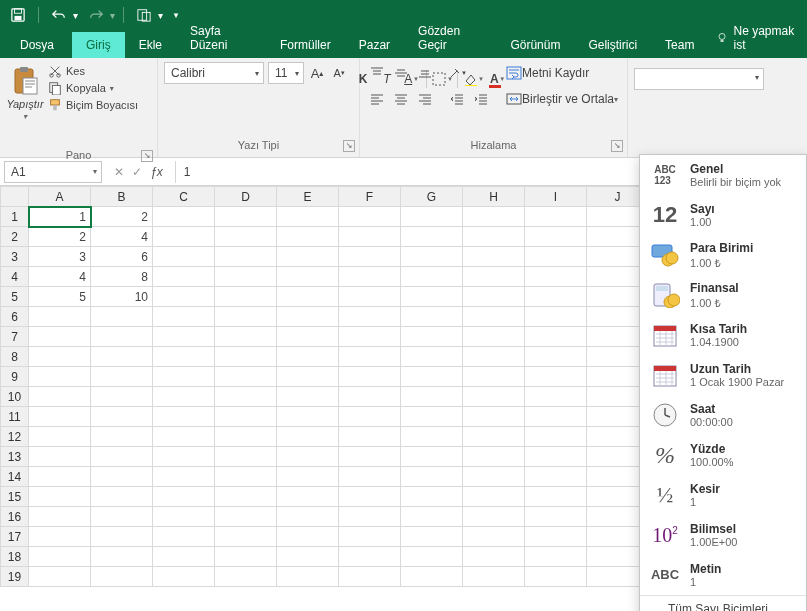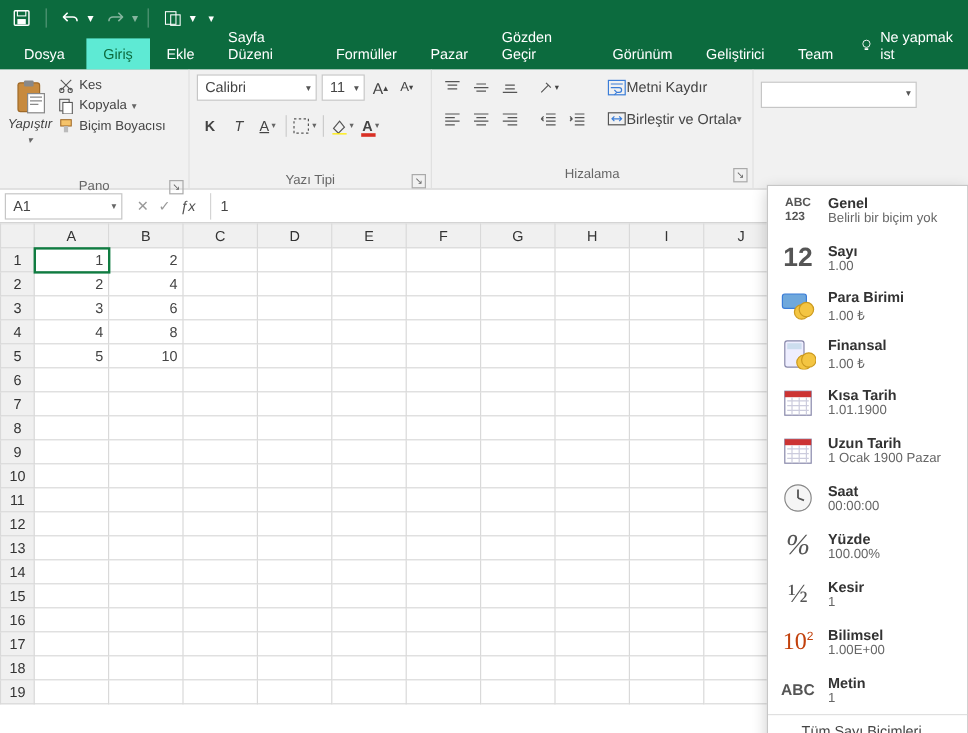--- a/index.html
+++ b/index.html
@@ -34,21 +34,21 @@
 .clip-btns svg { width:14px; height:14px; }
 
 .font-top { display:flex; align-items:center; gap:4px;}
 .font-sel { height:22px; border:1px solid #c6c6c6; background:#fff; display:flex; align-items:center; padding:0 18px 0 6px; position:relative; font-size:12px;}
 .font-sel .arr { position:absolute; right:4px; font-size:8px; color:#555;}
 .size-sel { width:36px; }
 .step { width:18px; height:22px; border:1px solid transparent; display:flex; align-items:center; justify-content:center;}
 .font-bot { display:flex; align-items:center; gap:2px; margin-top:6px;}
 .rbtn { min-width:22px; height:22px; display:flex; align-items:center; justify-content:center; cursor:pointer; position:relative;}
 .rbtn .dd { font-size:7px; color:#666; margin-left:2px;}
-.font-col { display:flex; flex-direction:column;text-align:center;}
+.font-col { display:flex; flex-direction:row;text-align:center;}
 
 .align-rows { display:flex; flex-direction:column; gap:4px;}
 .align-row { display:flex; gap:2px;}
 .albtn { width:22px; height:22px; display:flex; align-items:center; justify-content:center;}
 
 .wrap-merge { display:flex; flex-direction:column; gap:4px; margin-left:6px;}
 .wm { display:flex; align-items:center; gap:0; font-size:12px; white-space:nowrap; height:22px; padding:0 4px;}
 
 .numfmt { width:130px; padding-top:6px; }
 .numfmt .sel { height:22px; border:1px solid #c6c6c6; background:#fff; position:relative;}
@@ -366,21 +366,21 @@
       <div class="dd-item">
         <div class="dd-icon">
           <svg width="26" height="26">
             <rect x="2" y="4" width="22" height="20" fill="#fff" stroke="#88a"></rect>
             <rect x="2" y="4" width="22" height="5" fill="#c33"></rect>
             <path d="M4 12h18M4 16h18M4 20h18M8 9v15M14 9v15M20 9v15" stroke="#ccd"></path>
           </svg>
         </div>
         <div class="dd-txt">
           <div class="t1">Kısa Tarih</div>
-          <div class="t2">1.01.1900</div>
+          <div class="t2">1.04.1900</div>
         </div>
       </div>
       <div class="dd-item">
         <div class="dd-icon">
           <svg width="26" height="26">
             <rect x="2" y="4" width="22" height="20" fill="#fff" stroke="#88a"></rect>
             <rect x="2" y="4" width="22" height="5" fill="#c33"></rect>
             <path d="M4 12h18M4 16h18M4 20h18M8 9v15M14 9v15M20 9v15" stroke="#ccd"></path>
           </svg>
         </div>
@@ -414,21 +414,21 @@
         <div class="dd-icon">
           <div style="font-family:serif;font-size:22px;color:#555">½</div>
         </div>
         <div class="dd-txt">
           <div class="t1">Kesir</div>
           <div class="t2">1</div>
         </div>
       </div>
       <div class="dd-item">
         <div class="dd-icon">
-          <div style="font-family:serif;font-size:20px;color:#c2410c">10<sup style="font-size:10px">2</sup></div>
+          <div style="font-family:serif;font-size:20px;color:#701a75">10<sup style="font-size:10px">2</sup></div>
         </div>
         <div class="dd-txt">
           <div class="t1">Bilimsel</div>
           <div class="t2">1.00E+00</div>
         </div>
       </div>
       <div class="dd-item">
         <div class="dd-icon">
           <div style="font-family:serif;font-size:13px;color:#555"><b>ABC</b></div>
         </div>

